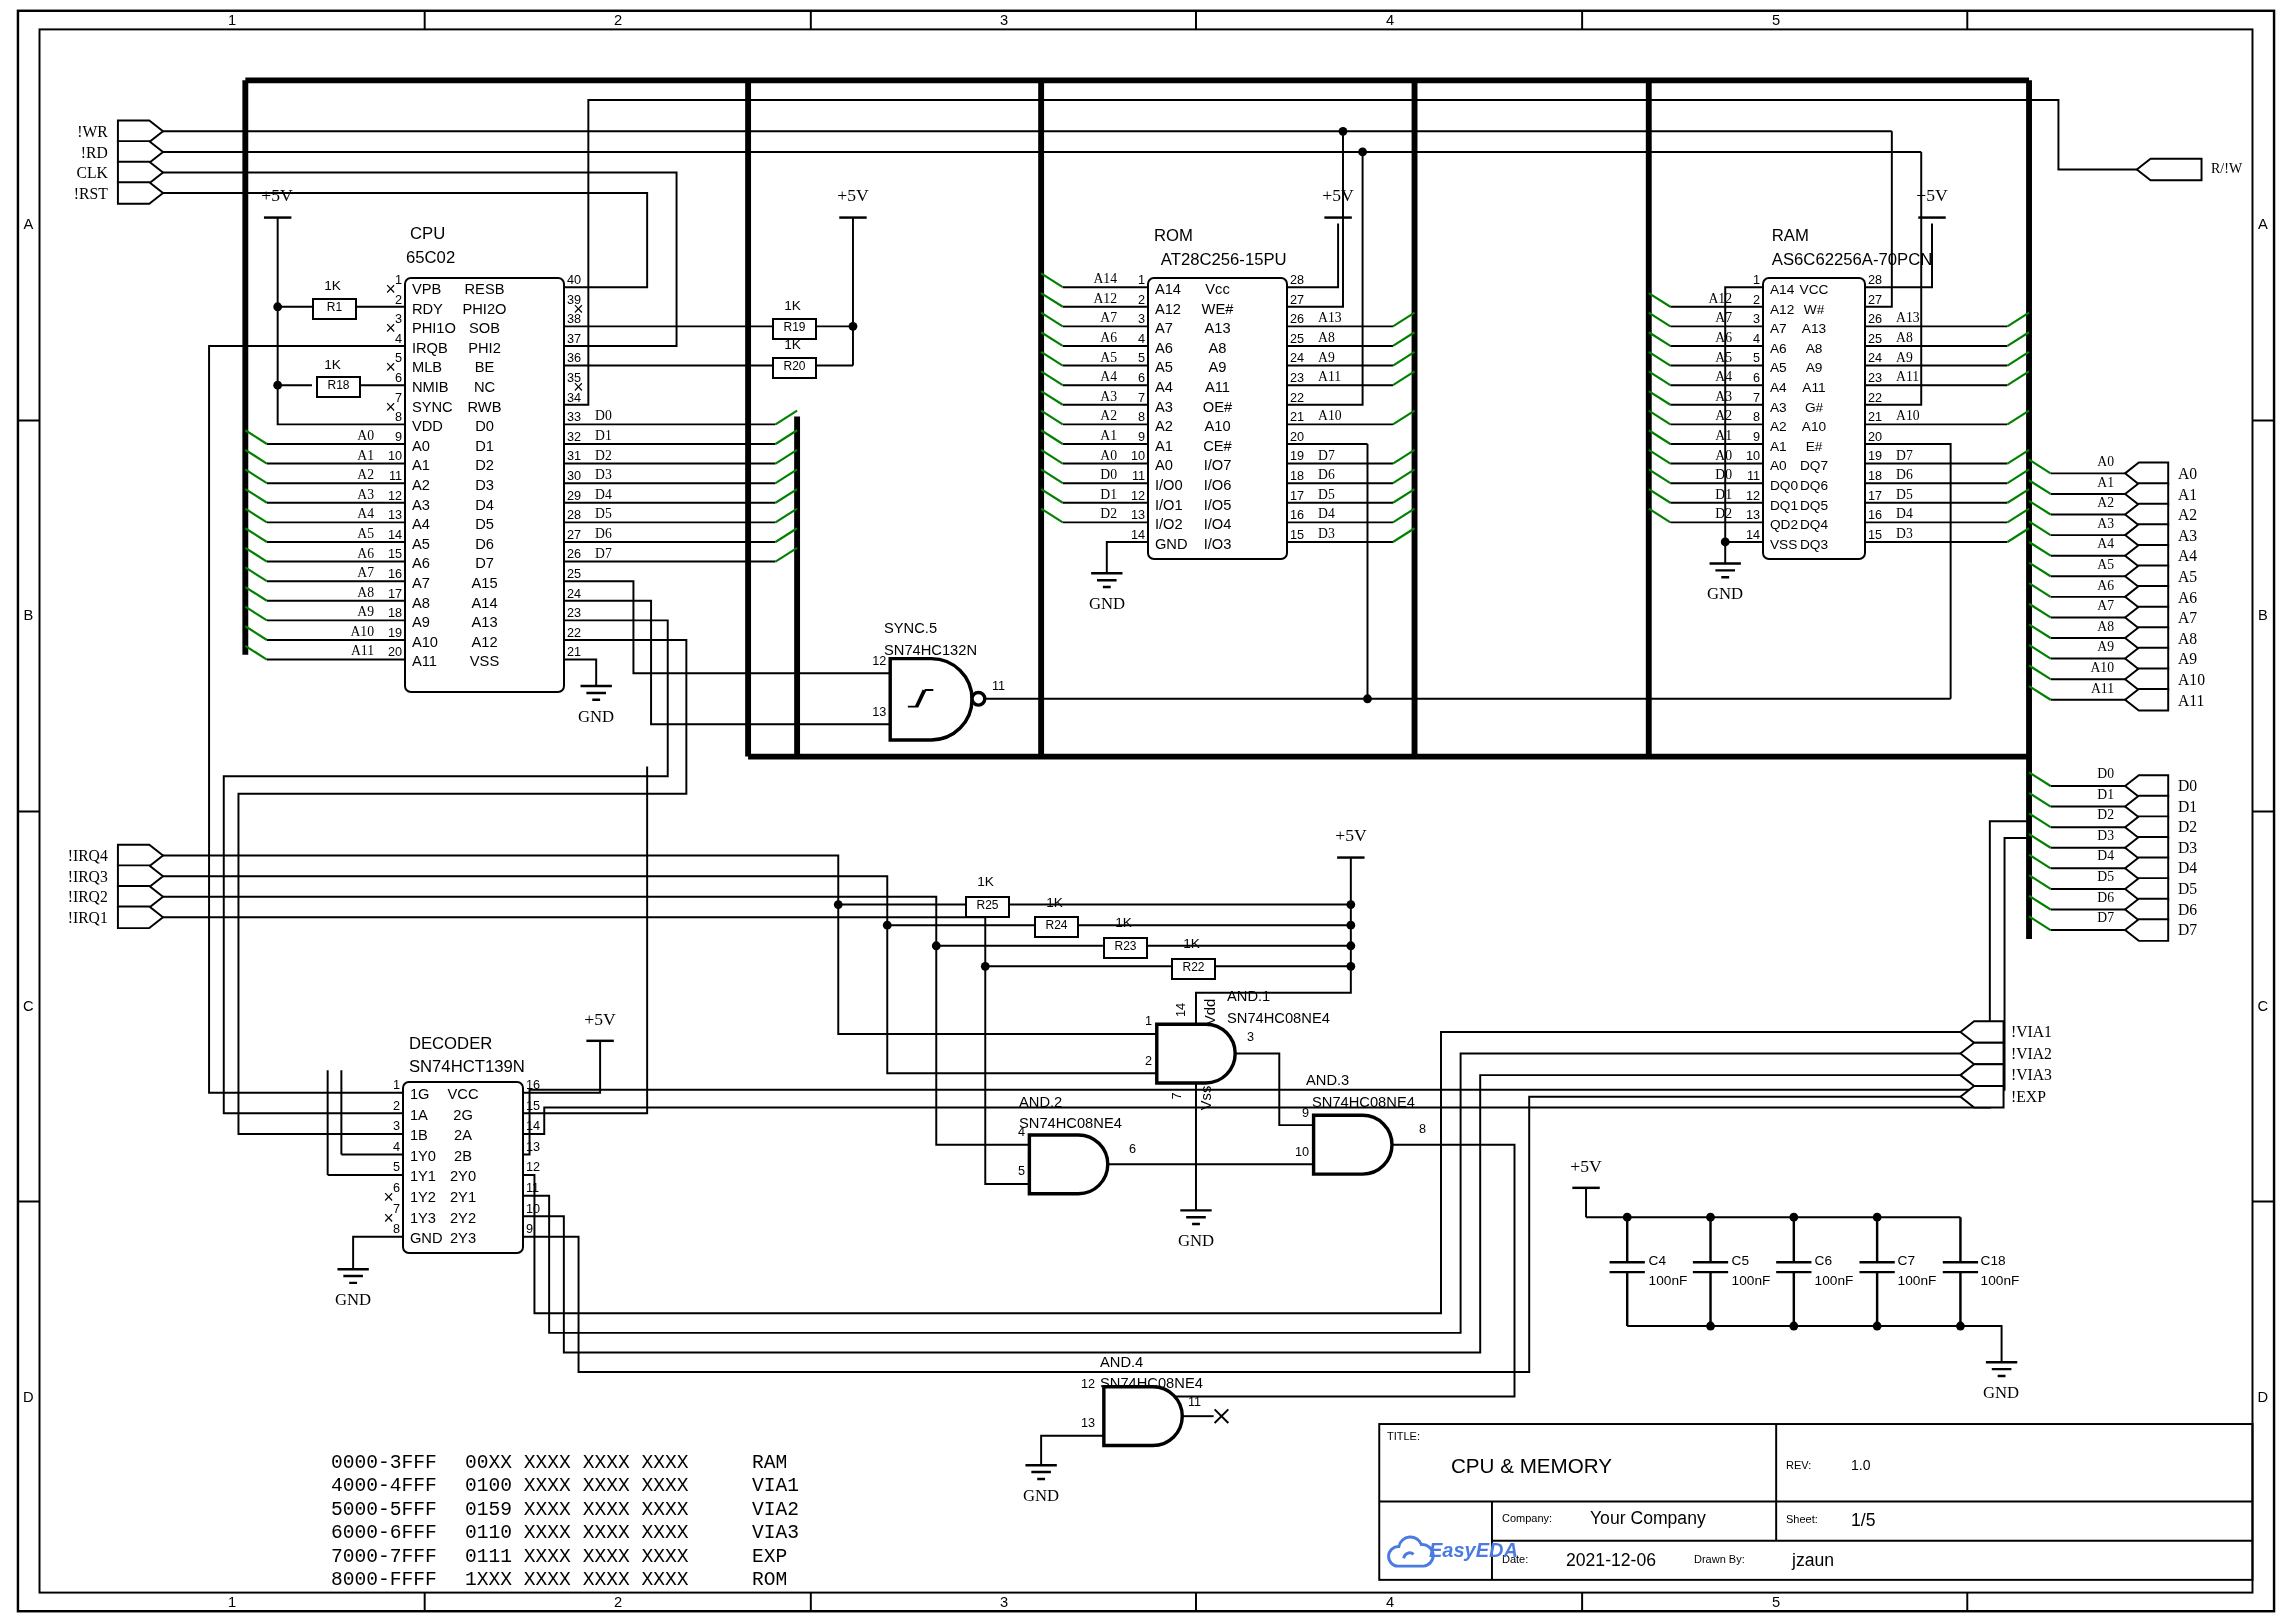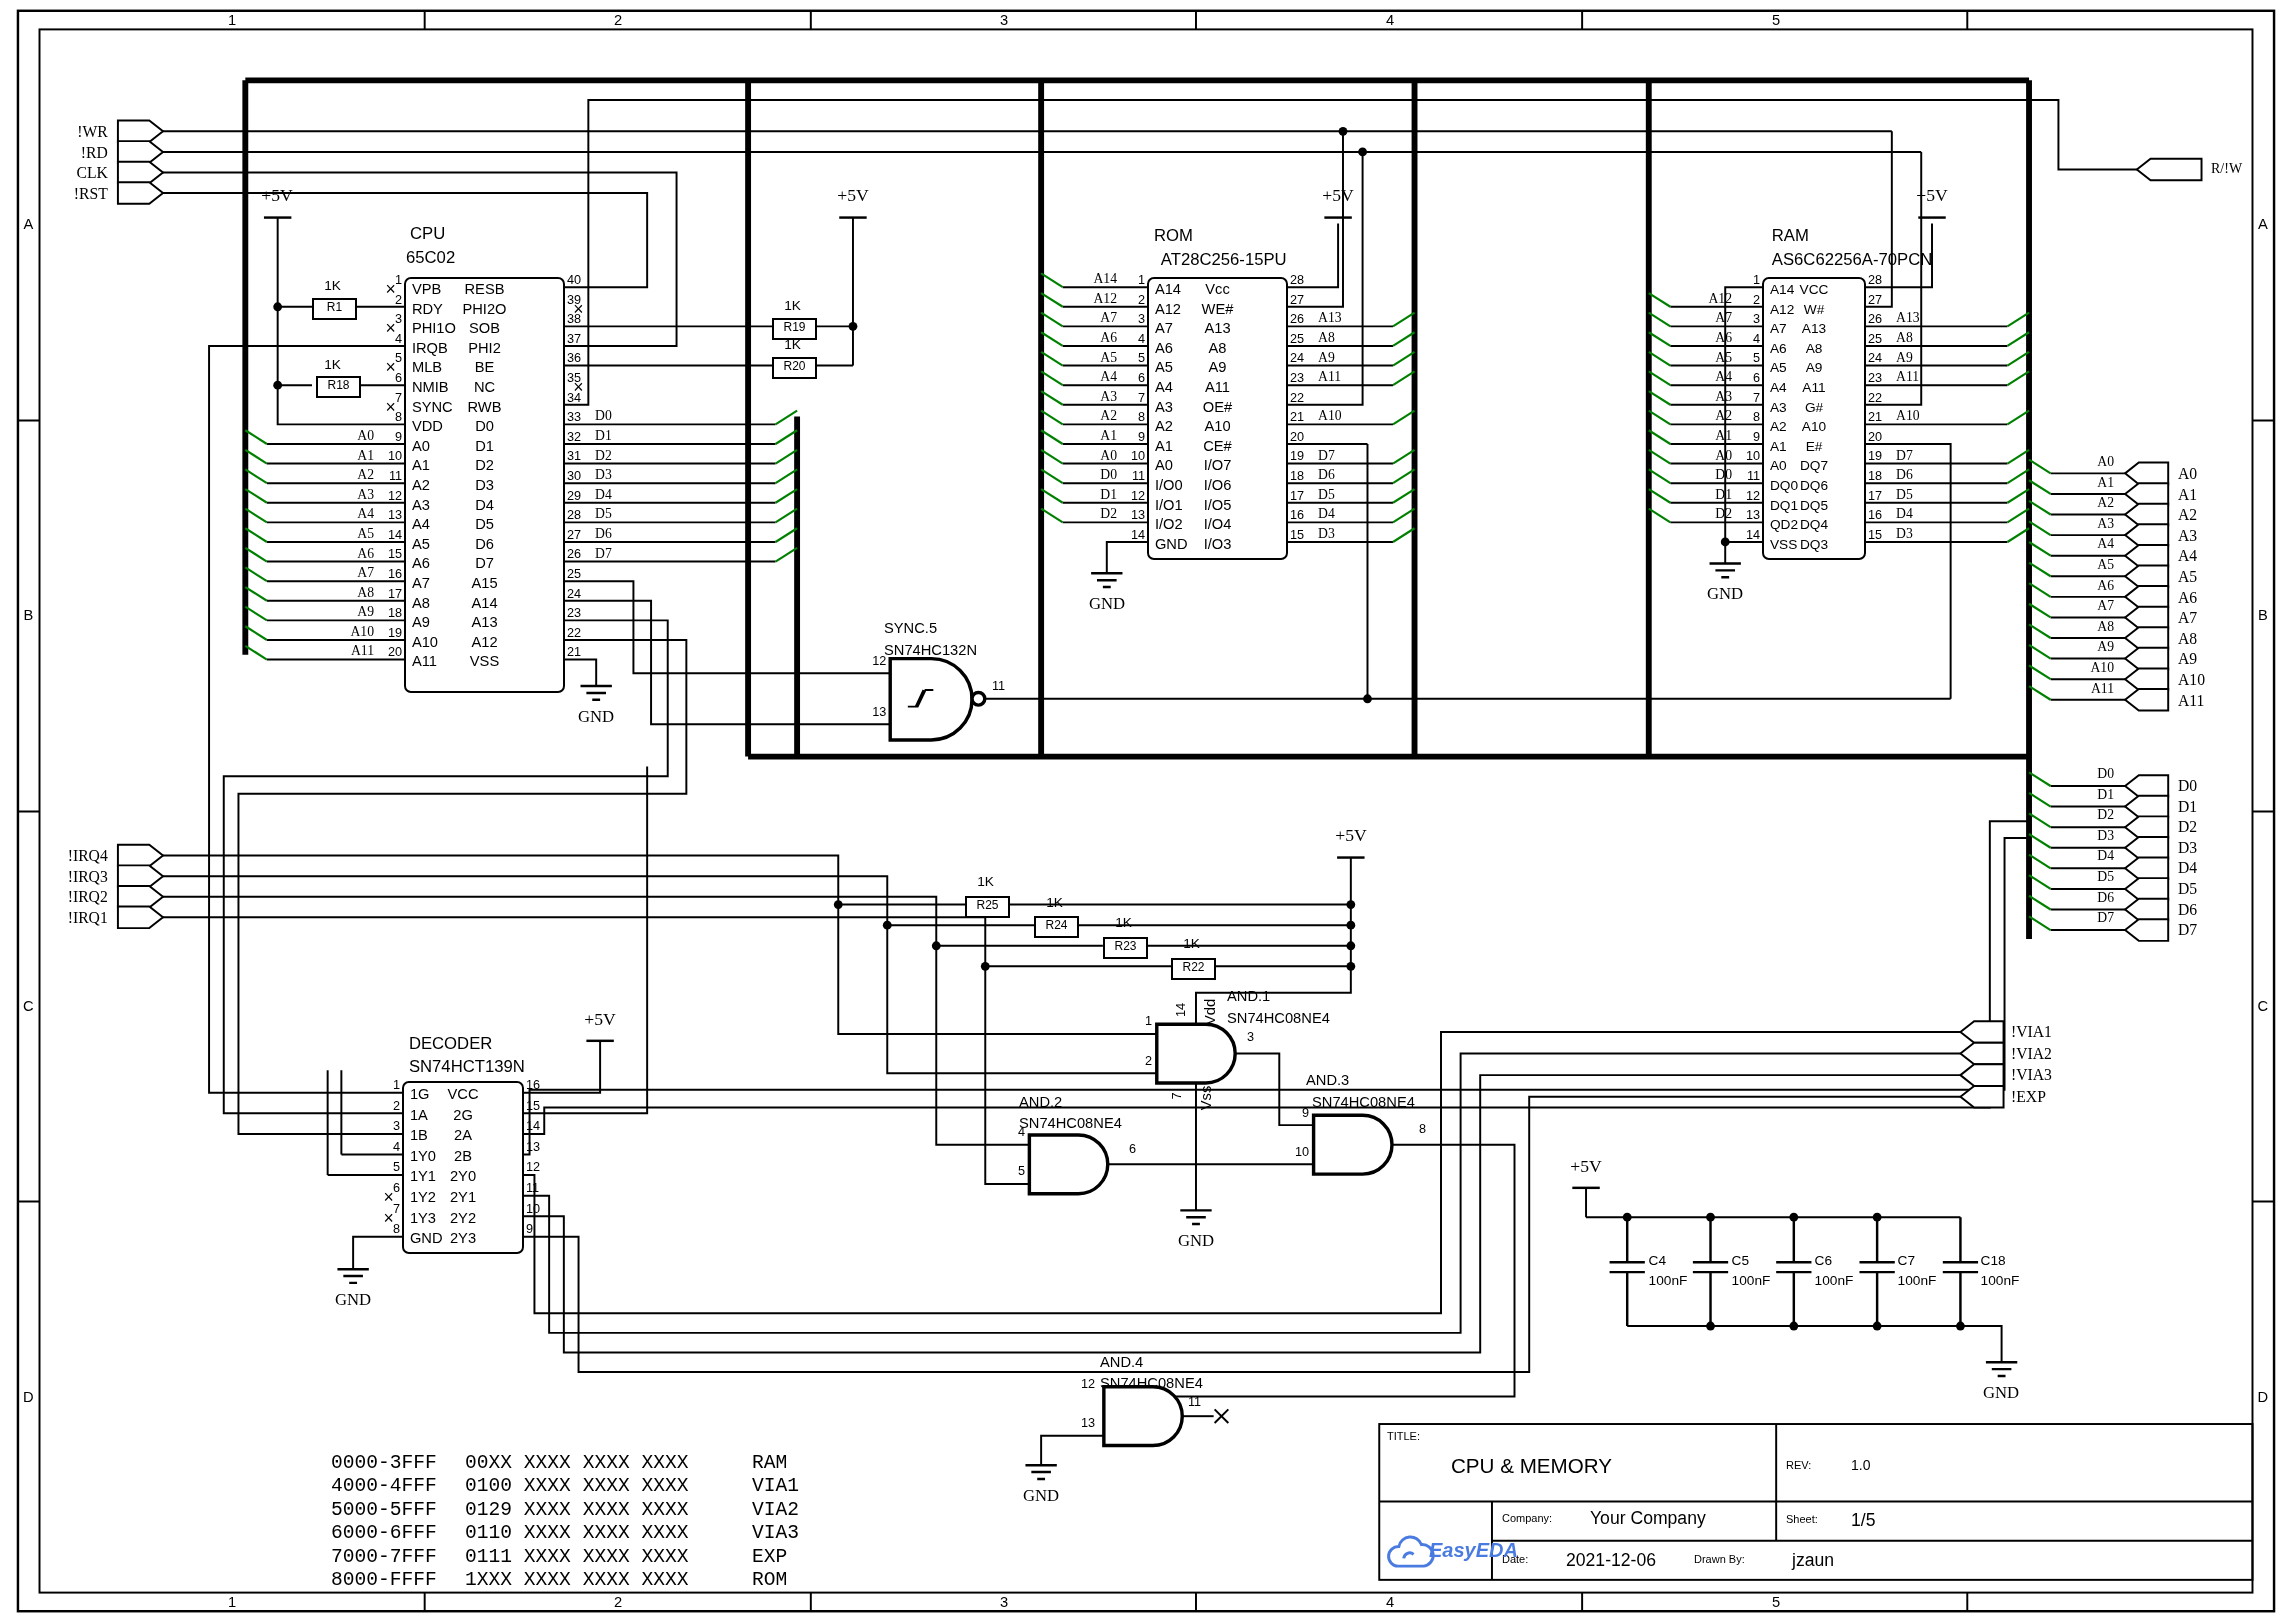--- a/index.html
+++ b/index.html
@@ -1170,21 +1170,21 @@
 
 <div class="lb mm" style="left:284px;top:1428px">
 
 <div class="r">
     <span class="a">0000-3FFF</span><span class="b">00XX XXXX XXXX XXXX</span><span>RAM</span>
   </div>
       <div class="r">
     <span class="a">4000-4FFF</span><span class="b">0100 XXXX XXXX XXXX</span><span>VIA1</span>
   </div>
       <div class="r">
-    <span class="a">5000-5FFF</span><span class="b">0129 XXXX XXXX XXXX</span><span>VIA2</span>
+    <span class="a">5000-5FFF</span><span class="b">0159 XXXX XXXX XXXX</span><span>VIA2</span>
   </div>
       <div class="r">
     <span class="a">6000-6FFF</span><span class="b">0110 XXXX XXXX XXXX</span><span>VIA3</span>
   </div>
       <div class="r">
     <span class="a">7000-7FFF</span><span class="b">0111 XXXX XXXX XXXX</span><span>EXP</span>
   </div>
       <div class="r">
     <span class="a">8000-FFFF</span><span class="b">1XXX XXXX XXXX XXXX</span><span>ROM</span>
   </div>

